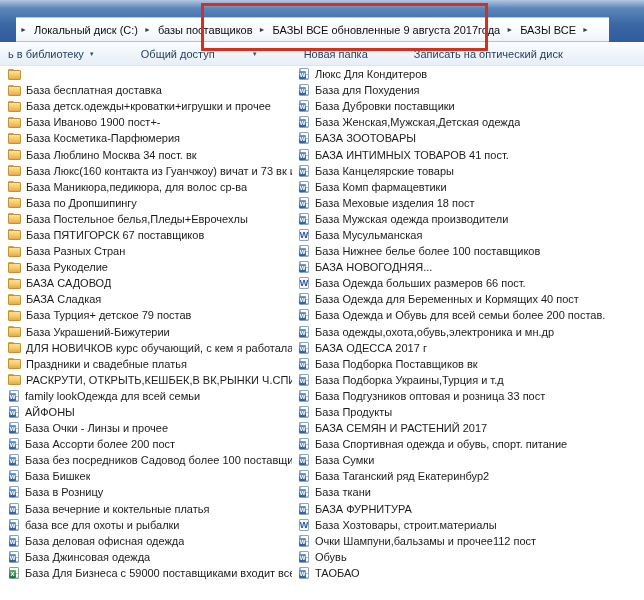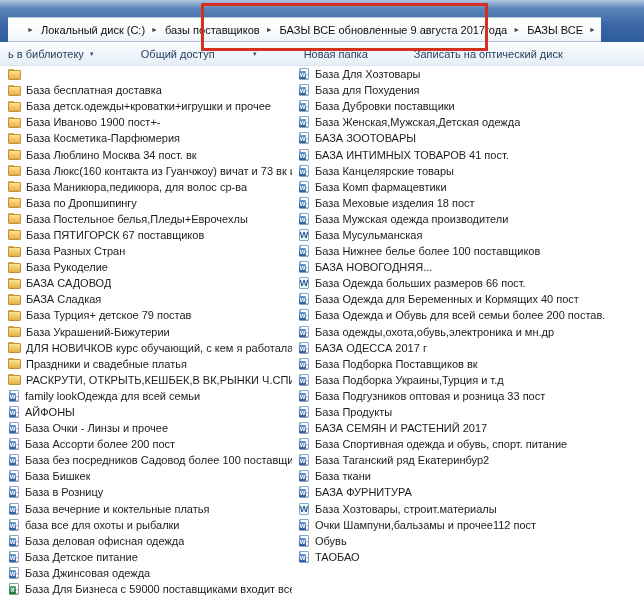--- a/index.html
+++ b/index.html
@@ -11,25 +11,25 @@
   
   .chrome-top{
     position:absolute;left:0;top:0;width:644px;height:42px;
     background:linear-gradient(180deg,#7398c8 0%,#547fb6 28%,#3a66a4 60%,#2f5c9c 100%);
   }
   .chrome-shine{
     position:absolute;left:0;top:0;width:644px;height:8px;
     background:linear-gradient(180deg,rgba(255,255,255,.45),rgba(255,255,255,0));
   }
   .address-bar{
-    position:absolute;left:8px;top:17px;width:593px;height:23px;
+    position:absolute;left:16px;top:17px;width:593px;height:23px;
     background:linear-gradient(180deg,#ffffff 0%,#f7fafd 70%,#eef3f9 100%);
     border-top:1px solid #b8c7dc;border-bottom:1px solid #b0c0d8;
     display:flex;align-items:center;
-    font-size:11px;color:#0c0c0c;white-space:nowrap;justify-content:flex-end;
+    font-size:11px;color:#0c0c0c;white-space:nowrap;
   }
   .crumb{display:flex;align-items:center;padding:0 2px;cursor:default;}
   .crumb-arrow{font-size:7px;color:#3c3c3c;padding:0 5px 0 4px;line-height:1;}
   
   .red-box{
     position:absolute;left:201px;top:3px;width:281px;height:42px;
     border:3px solid #d4301f;z-index:30;pointer-events:none;
   }
   
   .toolbar{
@@ -263,35 +263,31 @@
       <div class="row">
         <span class="ic word"></span>
         <span class="lbl">база все для охоты и рыбалки</span>
       </div>
       <div class="row">
         <span class="ic word"></span>
         <span class="lbl">База деловая офисная одежда</span>
       </div>
       <div class="row">
         <span class="ic word"></span>
-        <span class="lbl">База Детское питание</span>
-      </div>
-      <div class="row">
-        <span class="ic word"></span>
         <span class="lbl">База Джинсовая одежда</span>
       </div>
       <div class="row">
         <span class="ic excel"></span>
         <span class="lbl">База Для Бизнеса с 59000 поставщиками входит все</span>
       </div>
     </div>
   <div class="col col-right" id="col-right">
       <div class="row">
         <span class="ic word"></span>
-        <span class="lbl">База Для Хозтовары</span>
+        <span class="lbl">Люкс Для Кондитеров</span>
       </div>
       <div class="row">
         <span class="ic word"></span>
         <span class="lbl">База для Похудения</span>
       </div>
       <div class="row">
         <span class="ic word"></span>
         <span class="lbl">База Дубровки поставщики</span>
       </div>
       <div class="row">
@@ -370,20 +366,24 @@
         <span class="ic word"></span>
         <span class="lbl">База Продукты</span>
       </div>
       <div class="row">
         <span class="ic word"></span>
         <span class="lbl">БАЗА СЕМЯН И РАСТЕНИЙ 2017</span>
       </div>
       <div class="row">
         <span class="ic word"></span>
         <span class="lbl">База Спортивная одежда и обувь, спорт. питание</span>
+      </div>
+      <div class="row">
+        <span class="ic word"></span>
+        <span class="lbl">База Сумки</span>
       </div>
       <div class="row">
         <span class="ic word"></span>
         <span class="lbl">База Таганский ряд Екатеринбур2</span>
       </div>
       <div class="row">
         <span class="ic word"></span>
         <span class="lbl">База ткани</span>
       </div>
       <div class="row">

